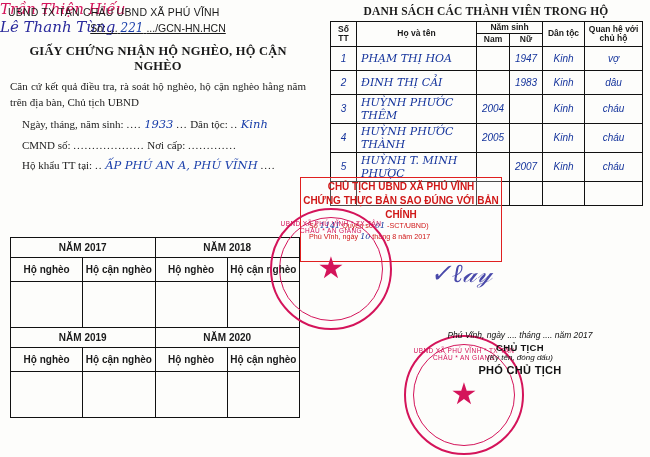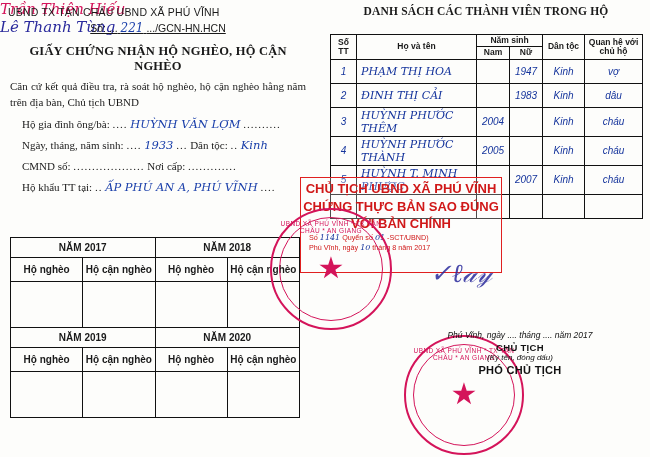--- a/index.html
+++ b/index.html
@@ -54,21 +54,21 @@
   .ptable td.lbl{font-weight:bold;height:21px;line-height:1.15;}
   .ptable td.cell{height:43px;}
 
   
   .right{position:absolute;left:330px;top:5px;width:312px;}
   .rtitle{
     text-align:center;font-weight:bold;font-size:11.5px;
     font-family:"Liberation Serif",serif;letter-spacing:.2px;
   }
   .mtable{
-    margin-top:17px;border-collapse:collapse;width:312px;table-layout:fixed;
+    margin-top:4px;border-collapse:collapse;width:312px;table-layout:fixed;
     font-family:"Liberation Sans",sans-serif;
   }
   .mtable th,.mtable td{border:1px solid #111;font-size:8.5px;text-align:center;}
   .mtable th{font-weight:bold;line-height:1.1;padding:1px;}
   .mtable td{height:21px;}
   .mtable td.nm{text-align:left;padding-left:4px;}
   .mtable .hand{font-size:11px;color:#15349c;font-style:italic;}
   .mtable .handc{font-size:10px;color:#15349c;font-style:italic;}
 
   
@@ -89,21 +89,21 @@
     letter-spacing:.4px;color:#d4145a;
   }
 
   .redbox{
     position:absolute;left:300px;top:177px;width:196px;
     border:1.4px solid #e02020;color:#d01818;
     font-family:"Liberation Sans",sans-serif;
     text-align:center;padding:2px 2px 18px;
     font-size:8px;line-height:1.35;background:rgba(255,255,255,0.25);
   }
-  .redbox b{font-size:13px;}
+  .redbox b{font-size:10px;}
   .redbox .rline{
     text-align:left;padding-left:6px;font-size:7.2px;color:#d01818;
   }
   .redbox .rhand{
     font-family:"DejaVu Serif",serif;font-style:italic;color:#15349c;font-size:8px;
   }
 
   .sig-script{
     font-family:"DejaVu Serif",serif;font-style:italic;
     color:#d4145a;font-size:15px;white-space:nowrap;
@@ -137,26 +137,20 @@
       <span>.../GCN-HN.HCN</span>
     </div>
 
     <div class="title">GIẤY CHỨNG NHẬN HỘ NGHÈO, HỘ CẬN NGHÈO</div>
 
     <div class="lead">
       <span>Căn cứ kết quả điều tra, rà soát hộ nghèo, hộ cận nghèo hằng năm trên địa bàn, Chủ tịch UBND</span>
     </div>
 
     <div class="flines">
-      <div>
-        <span>Hộ gia đình ông/bà:</span>
-        <span class="dots">....</span>
-        <span class="hand">HUỲNH VĂN LỢM</span>
-        <span class="dots">..........</span>
-      </div>
       <div>
         <span>Ngày, tháng, năm sinh:</span>
         <span class="dots">....</span>
         <span class="hand">1933</span>
         <span class="dots">...</span>
         <span>Dân tộc:</span>
         <span class="dots">..</span>
         <span class="hand">Kinh</span>
       </div>
       <div>

